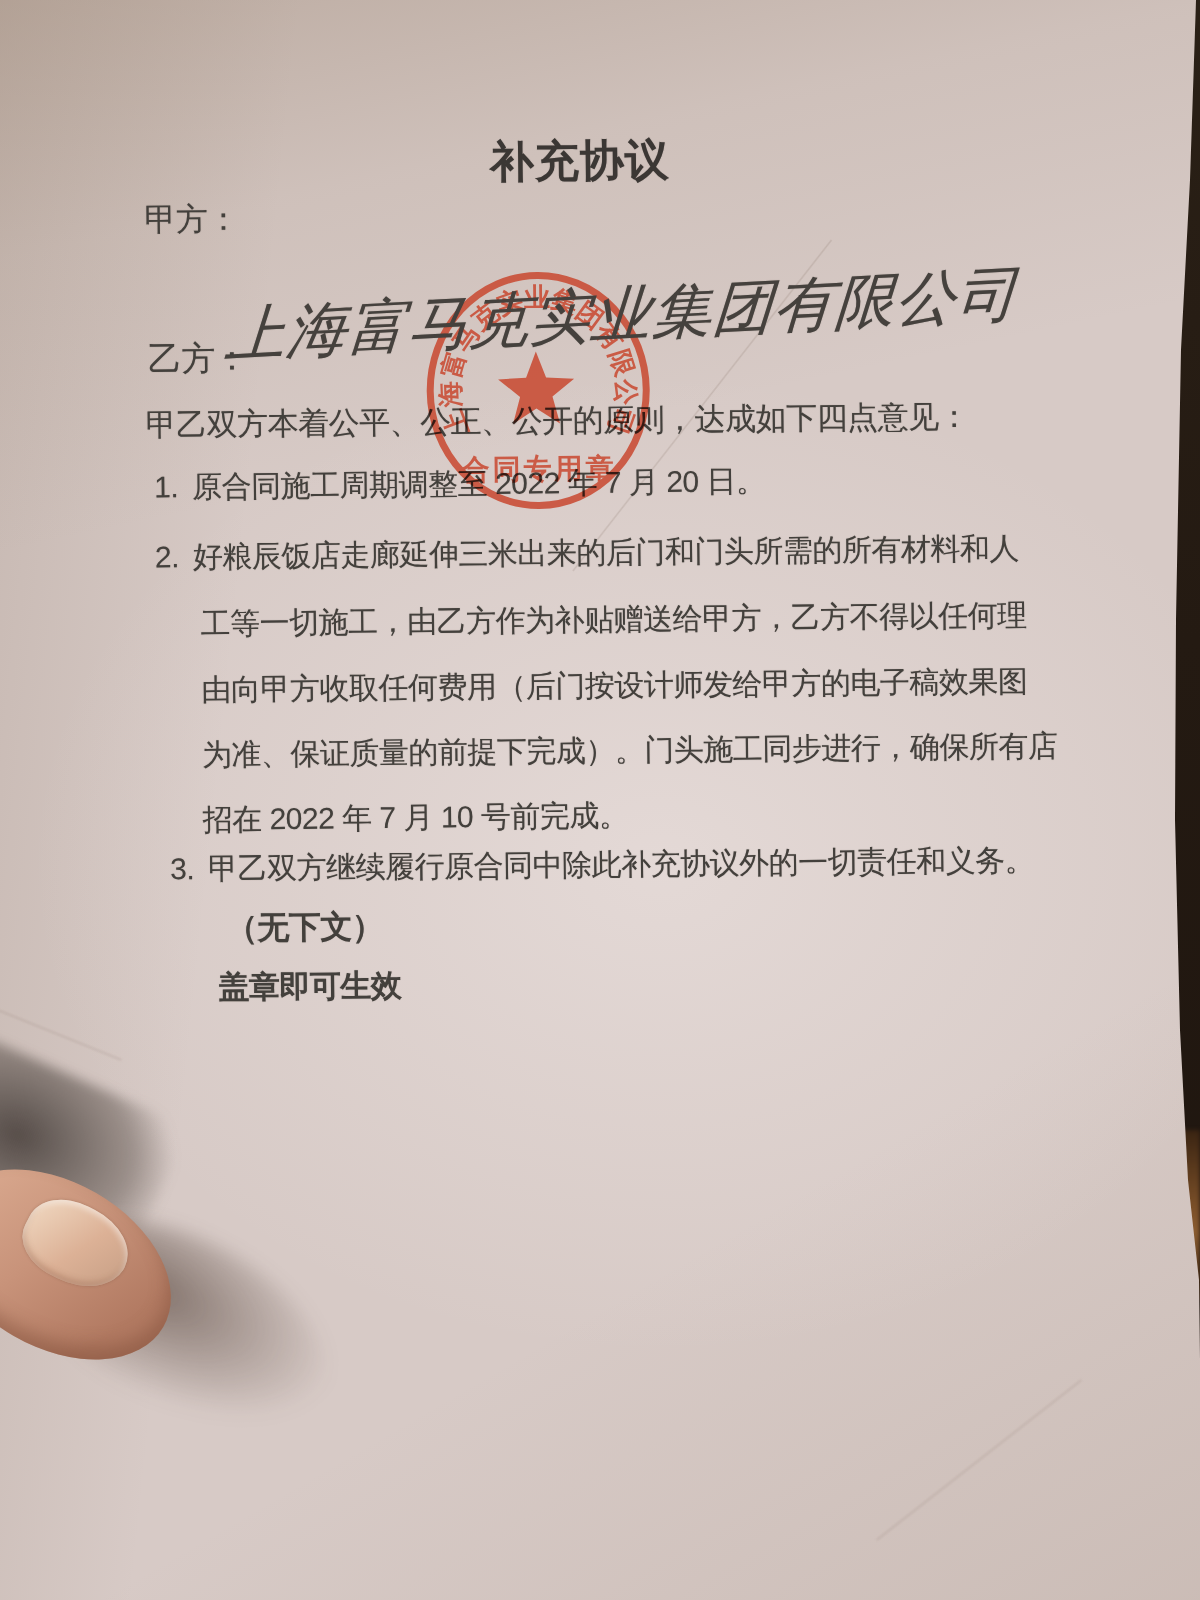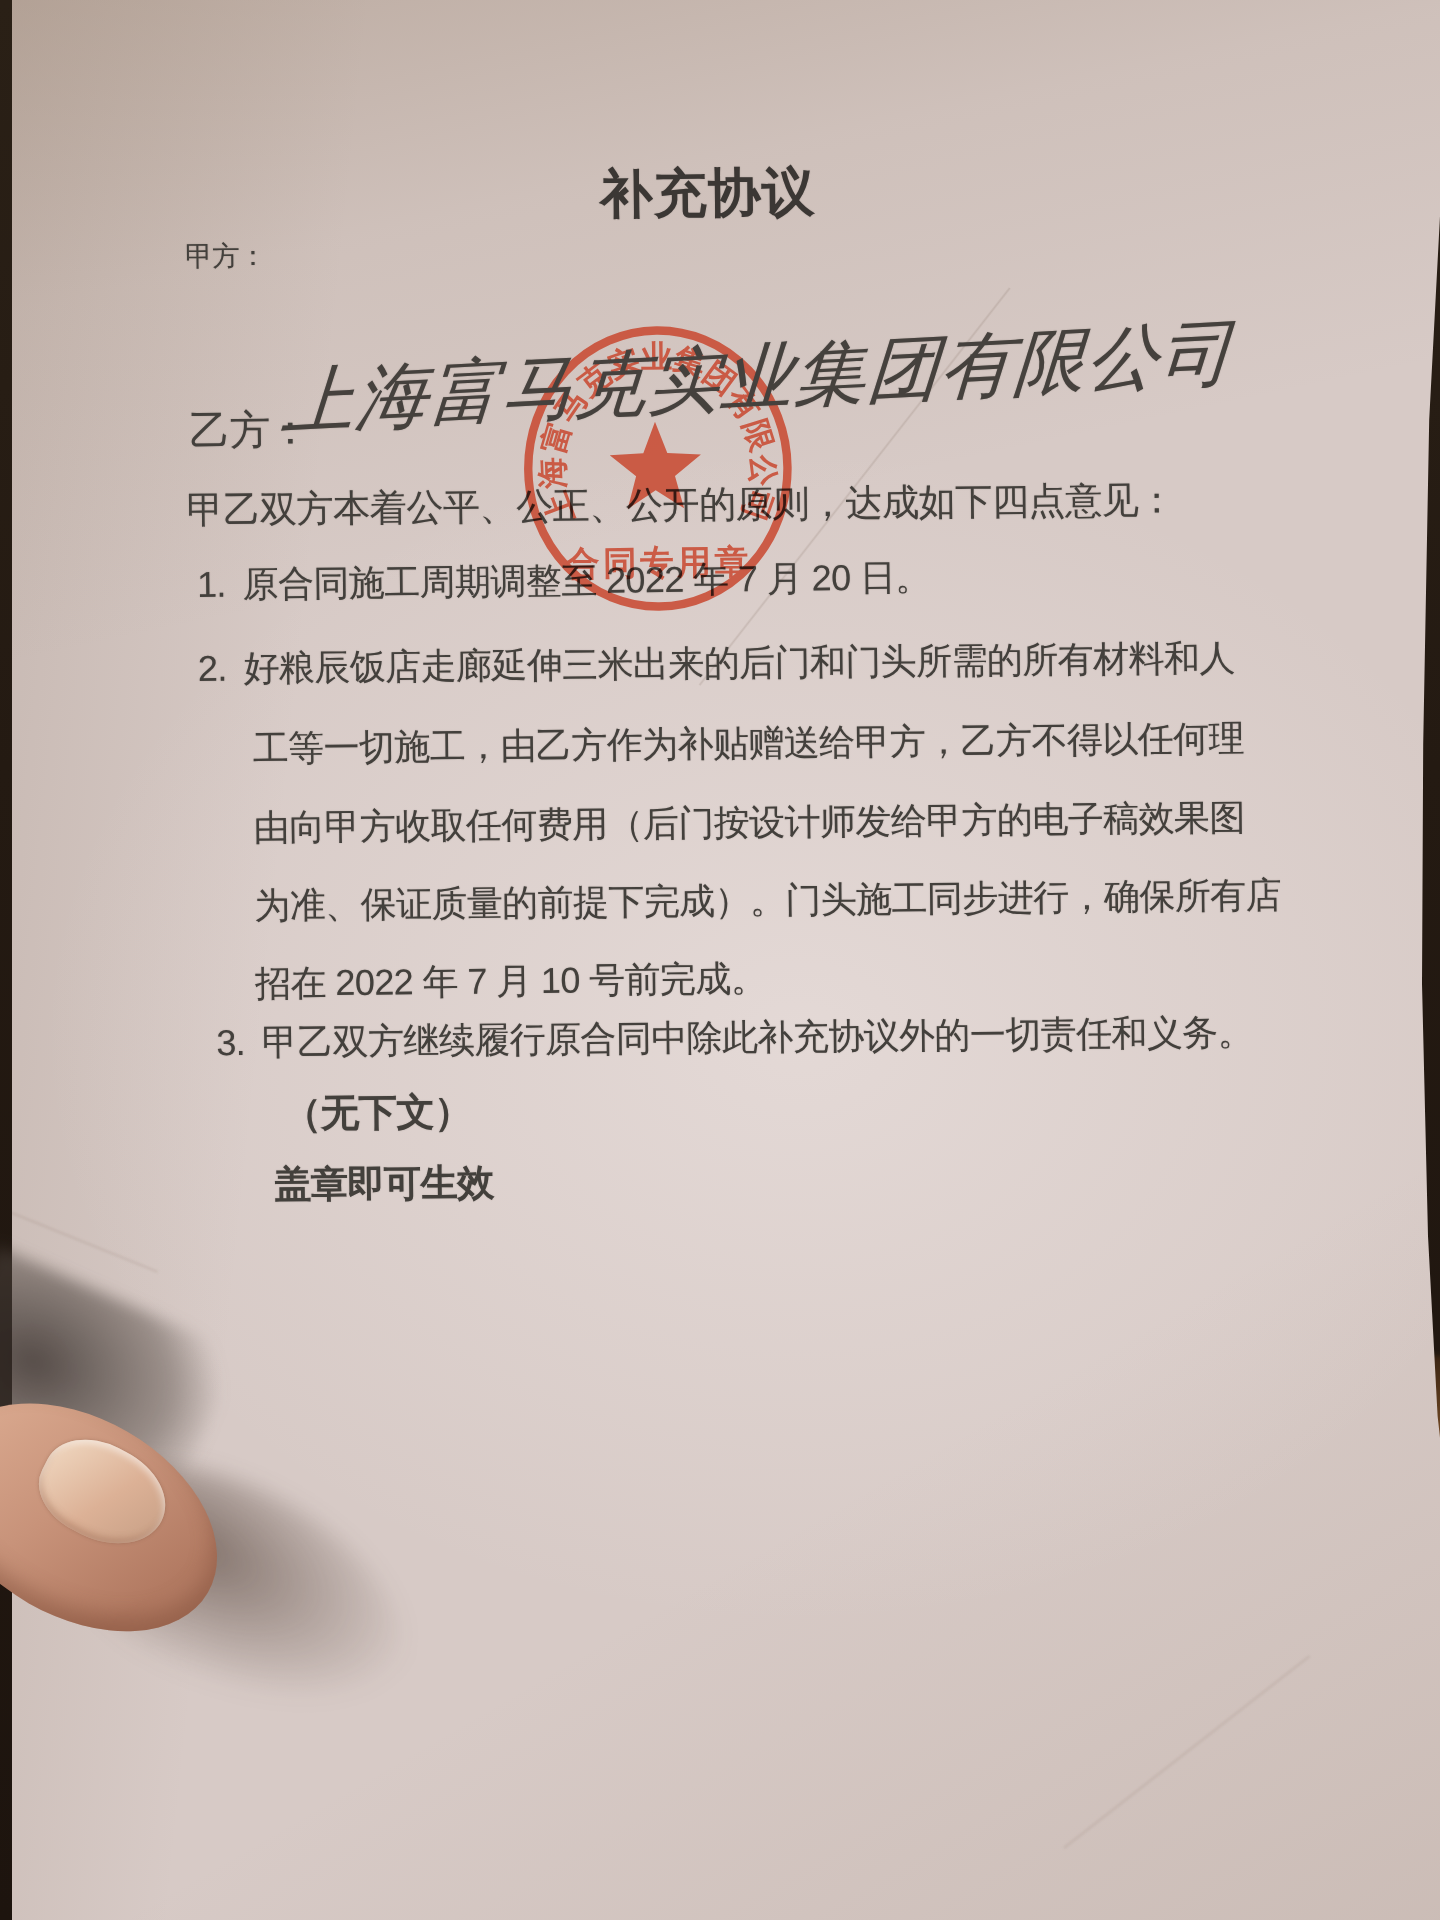--- a/index.html
+++ b/index.html
@@ -1,21 +1,21 @@
 <!DOCTYPE html>
 <html><head>
 <meta charset="utf-8">
 <style>
   html,body{margin:0;padding:0;}
   body{
     width:1200px;height:1600px;overflow:hidden;position:relative;
     background:linear-gradient(180deg,#2a2016 0%,#241a12 40%,#1d140e 100%);
     font-family:"Liberation Sans", sans-serif;
   }
-  .photo{position:absolute;inset:0;margin-left:10px;}
+  .photo{position:absolute;inset:0;}
   
   .wood-streak{
     position:absolute;left:1178px;top:1130px;width:22px;height:170px;
     background:linear-gradient(180deg,#3a2412 0%,#7a4f28 45%,#8a5c30 60%,#3a2412 100%);
     filter:blur(2px);
   }
   
   .paper{
     position:absolute;inset:0;
     background:
@@ -30,21 +30,21 @@
   .crease.c1{left:830px;top:240px;width:3px;height:420px;transform:rotate(38deg);transform-origin:top;}
   .crease.c2{left:1080px;top:1380px;width:3px;height:260px;transform:rotate(52deg);transform-origin:top;filter:blur(1px);}
   .crease.c3{left:120px;top:1060px;width:3px;height:220px;transform:rotate(112deg);transform-origin:top;filter:blur(1px);}
 
   .content{position:absolute;inset:0;transform:rotate(-0.6deg);transform-origin:580px 560px;}
   .line{
     position:absolute;color:#43403c;font-size:30px;letter-spacing:-0.5px;
     white-space:nowrap;text-shadow:0 0 1px rgba(62,56,50,.38);
   }
   .title{left:494px;top:132px;font-size:44px;font-weight:700;letter-spacing:1px;color:#3b3734;}
-  .party-a{left:148px;top:194px;font-size:23px;}
+  .party-a{left:148px;top:194px;font-size:32px;}
   .party-b{left:150px;top:332px;font-size:34px;}
   .preamble{left:147px;top:400px;font-size:31px;}
   .li-num{display:inline-block;margin-right:14px;}
   .item1{left:155px;top:463px;}
   .item2a{left:155px;top:533px;}
   .item2b{left:200px;top:600px;}
   .item2c{left:200px;top:666px;}
   .item2d{left:200px;top:731px;}
   .item2e{left:200px;top:796px;}
   .item3{left:167px;top:845px;}

